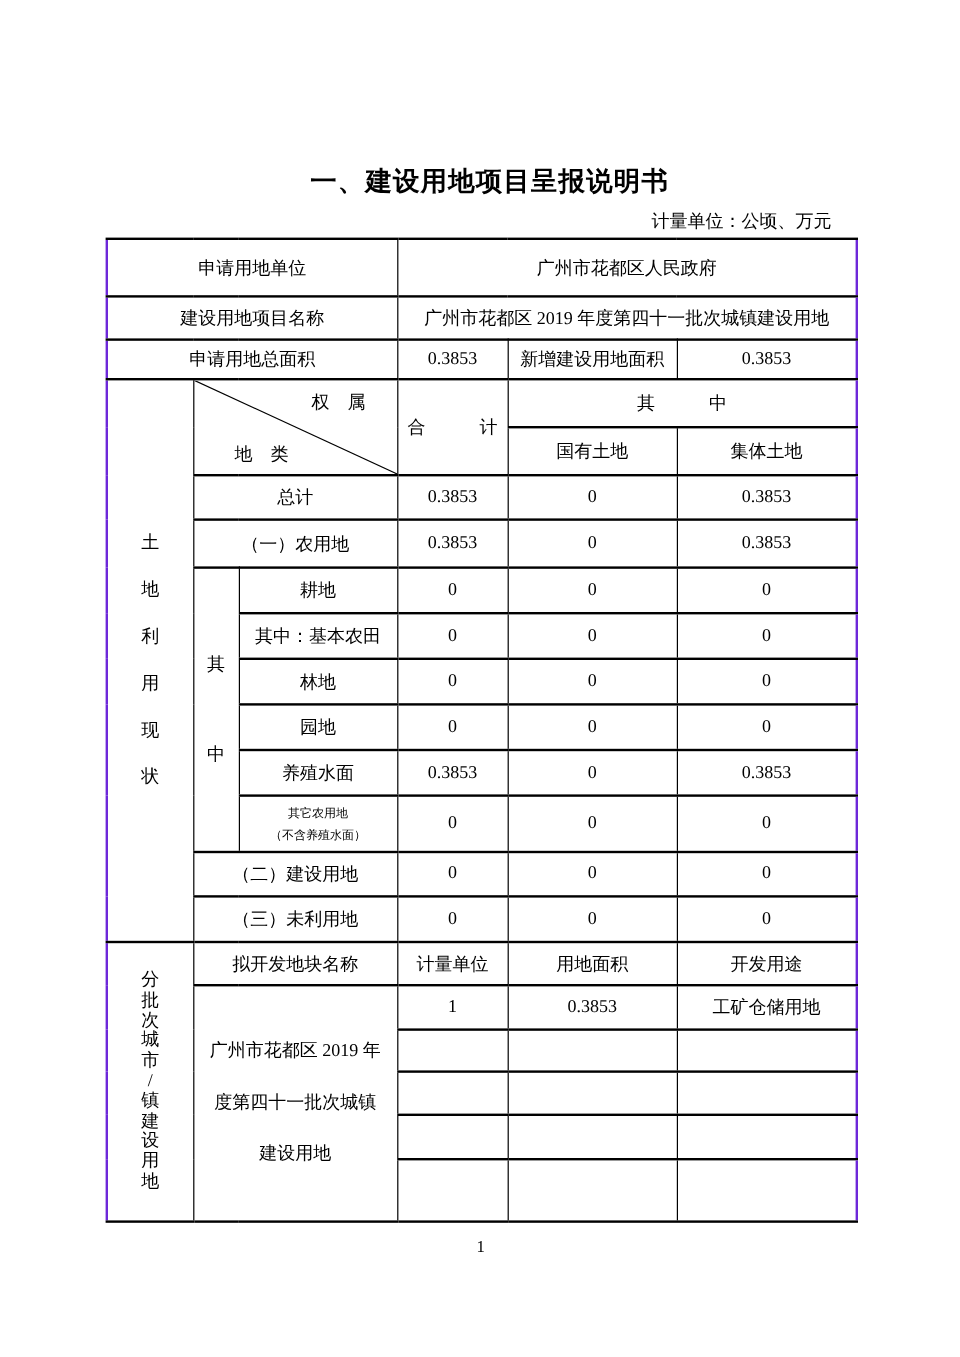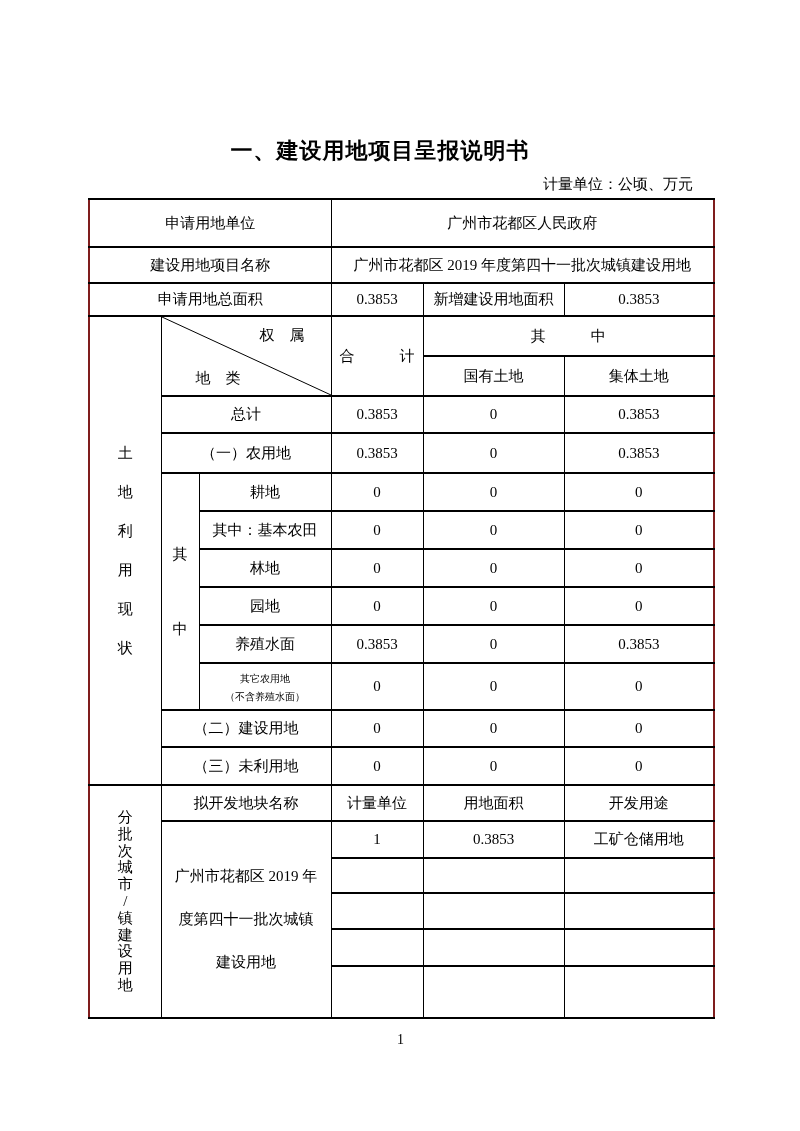--- a/index.html
+++ b/index.html
@@ -4,30 +4,30 @@
 <style>
   html,body{margin:0;padding:0;background:#ffffff;}
   .page{
     position:relative;width:800px;height:1131px;background:#ffffff;
     font-family:"Liberation Serif","DejaVu Serif",serif;color:#000;
     overflow:hidden;
   }
   .doc-title{
     position:absolute;top:136px;left:0;width:760px;text-align:center;
     font-family:"Liberation Sans","DejaVu Sans",sans-serif;
-    font-weight:bold;font-size:22px;letter-spacing:1px;margin:0;
+    font-weight:bold;font-size:22px;letter-spacing:1px;margin:0;padding-left:28px;
   }
   .unit-note{
     position:absolute;top:175px;left:88px;width:625px;text-align:right;
     font-size:15px;padding-right:20px;box-sizing:border-box;
   }
   table.main{
     position:absolute;left:88px;top:198px;width:625px;
     border-collapse:collapse;table-layout:fixed;
-    border:2px solid #7f1d1d;
+    border:2px solid #6d28d9;
   }
   table.main td{
     border:solid #000;border-width:2px 1px;
     text-align:center;vertical-align:middle;
     font-size:15px;padding:0;overflow:hidden;
   }
   .vtext{white-space:pre-line;display:inline-block;}
   .v-landuse{line-height:2.6;}
   .v-among{line-height:5.0;}
   .v-batch{line-height:1.12;}

